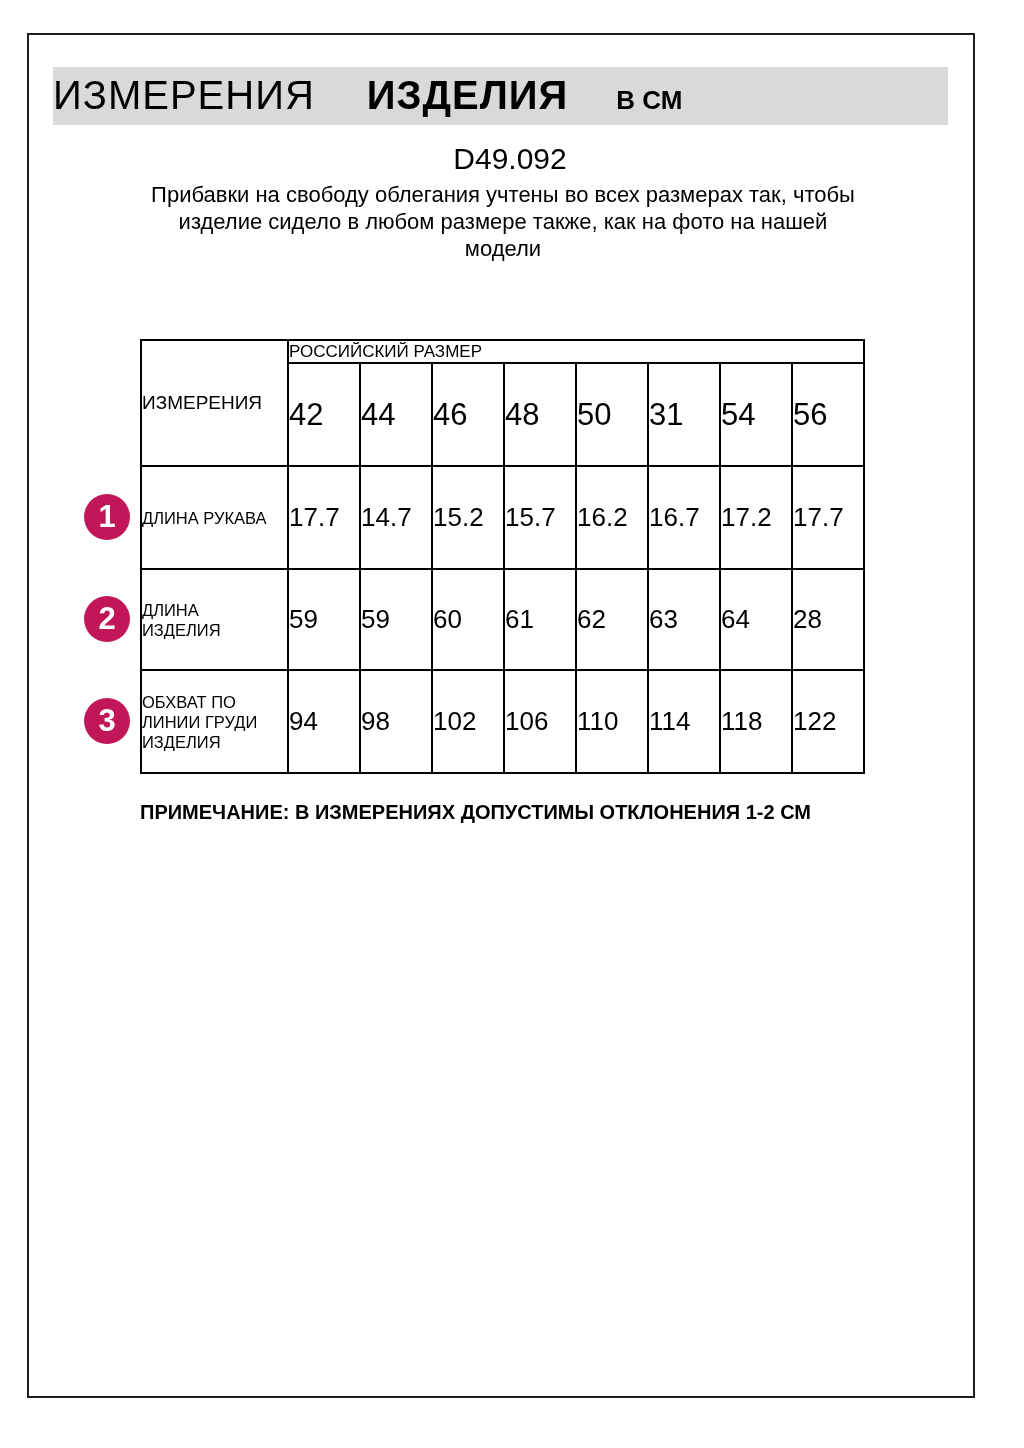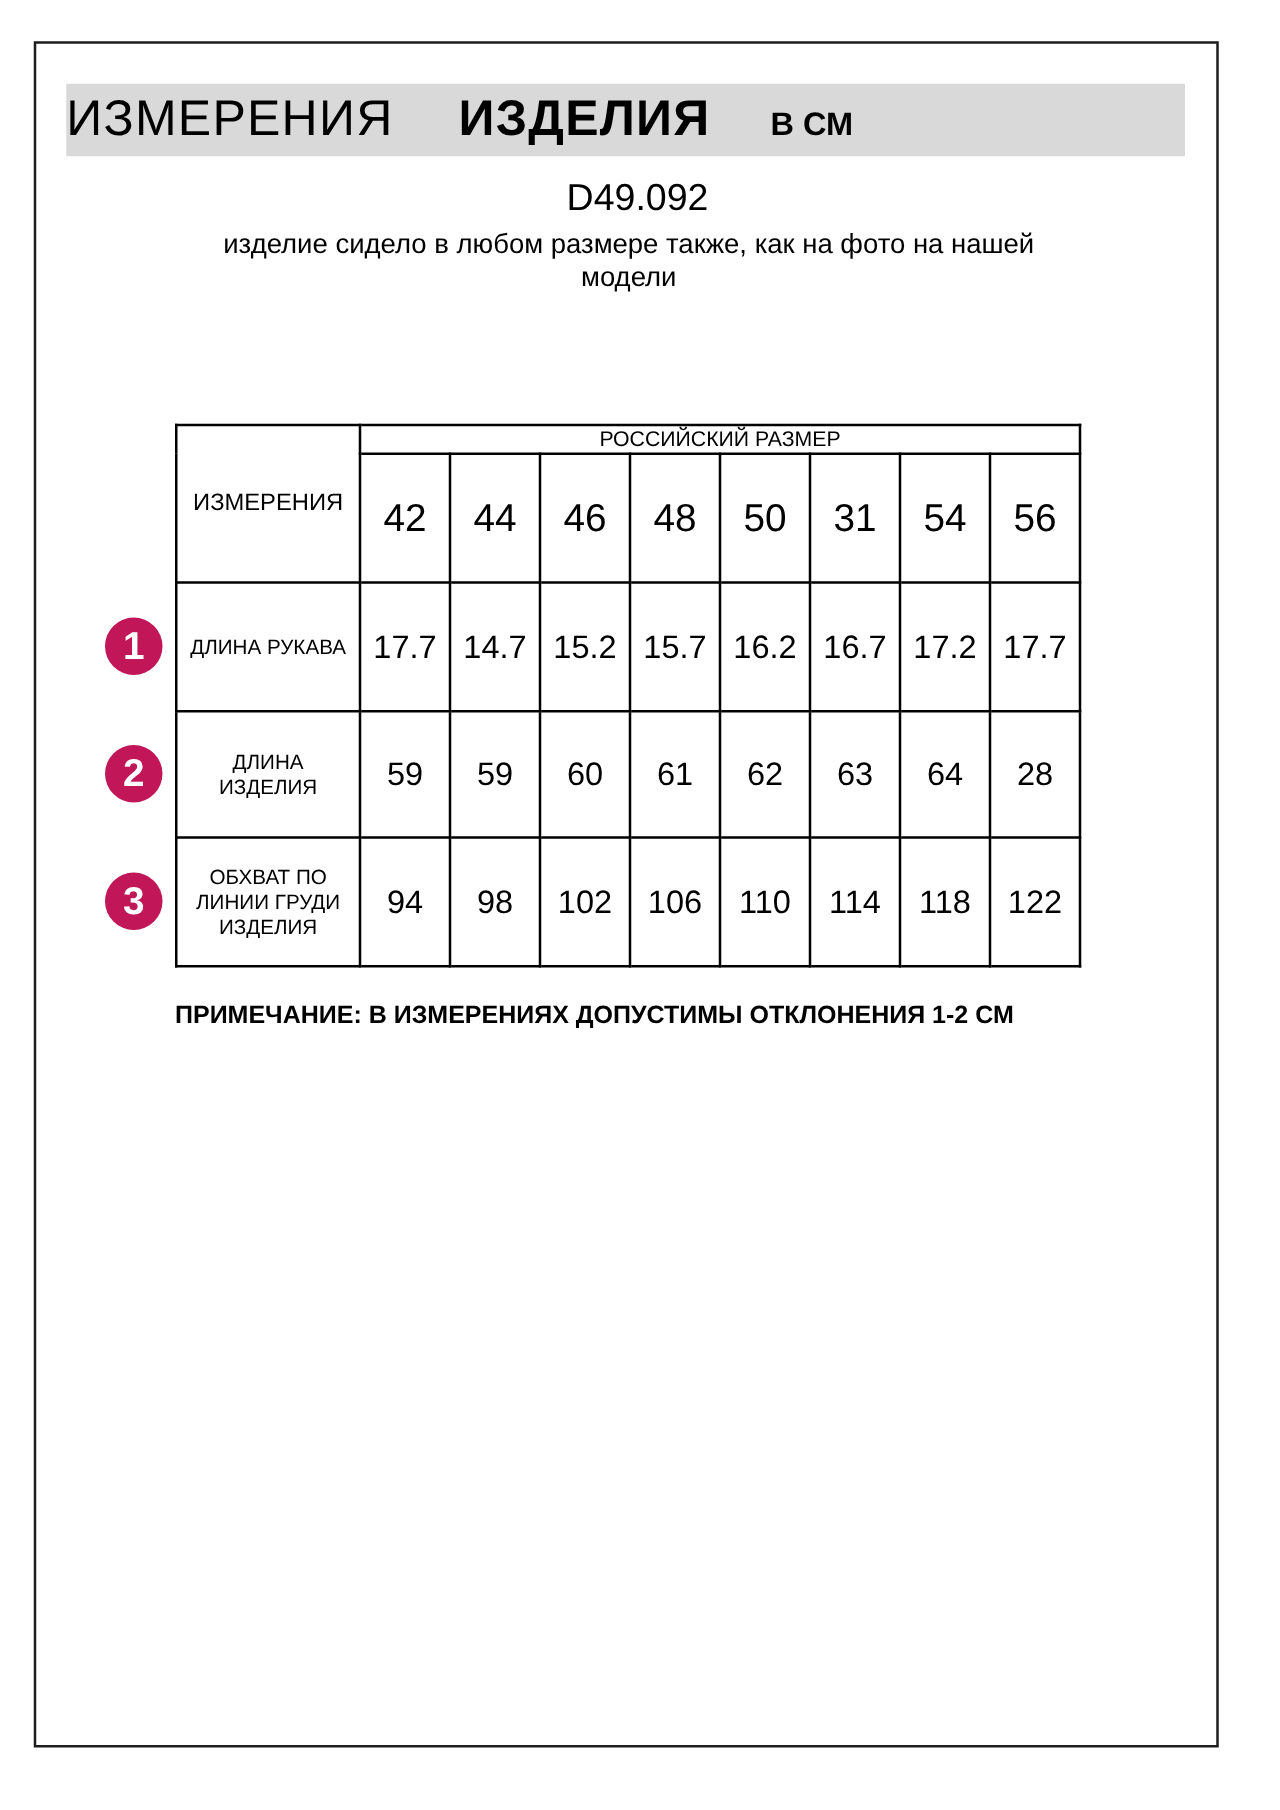--- a/index.html
+++ b/index.html
@@ -37,21 +37,21 @@
     position:absolute; left:0; top:181px; width:1006px;
     text-align:center; font-size:22px; line-height:27px; font-weight:400;
   }
 
   table.size-table {
     position:absolute; left:140px; top:339px;
     border-collapse:collapse; table-layout:fixed;
   }
   .size-table th, .size-table td {
     border:2px solid #000000;
-    text-align:center; vertical-align:middle;
+    text-align:left; vertical-align:middle;
     padding:0; font-weight:400;
   }
   .col-measure { width:147px; }
   .col-size { width:72px; }
   .row-group { height:23px; }
   .row-sizes { height:103px; }
   .row-data1 { height:103px; }
   .row-data2 { height:101px; }
   .row-data3 { height:103px;margin-top:24px; }
   .th-measure { font-size:19px; font-weight:400; }
@@ -83,20 +83,21 @@
 
   <div class="frame"></div>
 
   <div class="band">
     <span class="t1">ИЗМЕРЕНИЯ</span><span class="t2">ИЗДЕЛИЯ</span><span class="t3">В СМ</span>
   </div>
 
   <div class="model-code">D49.092</div>
 
   <div class="description">
+    <div>Прибавки на свободу облегания учтены во всех размерах так, чтобы</div>
     <div>изделие сидело в любом размере также, как на фото на нашей</div>
     <div>модели</div>
   </div>
 
   <table class="size-table">
     <colgroup>
       <col class="col-measure">
       <col class="col-size">
         <col class="col-size">
         <col class="col-size">

